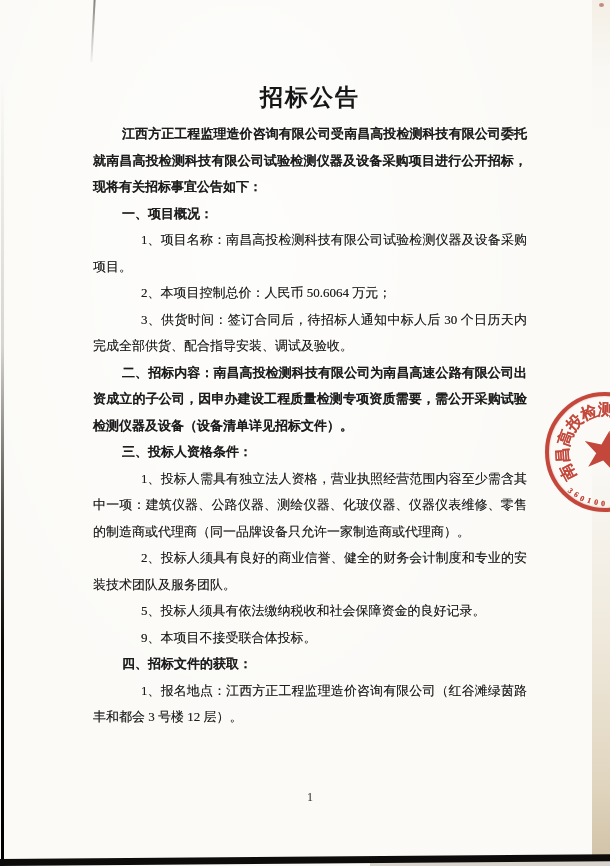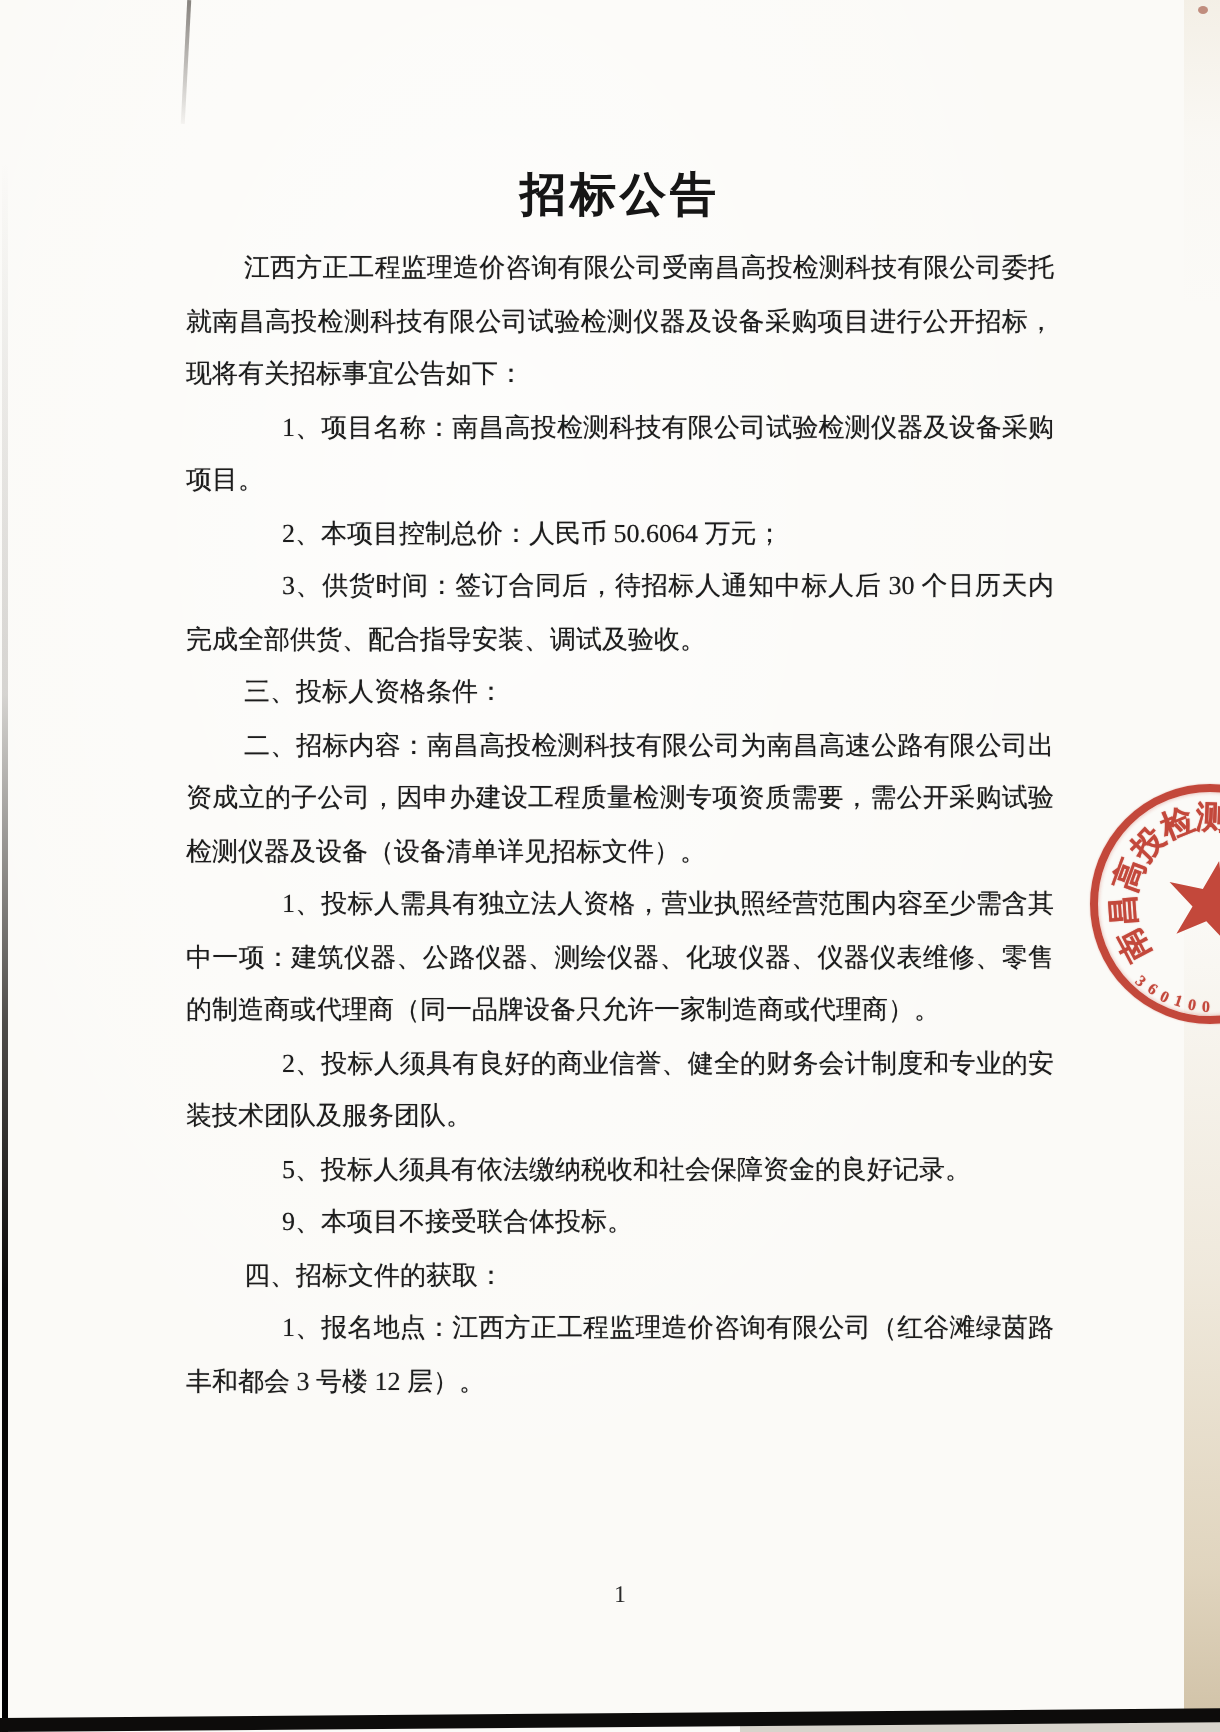--- a/index.html
+++ b/index.html
@@ -57,21 +57,21 @@
     position: absolute; left: 93px; top: 82px; width: 434px; margin: 0;
     text-align: center; font-size: 23px; font-weight: 700; letter-spacing: 2px;
     color: #161616;
   }
   .content {
     position: absolute; left: 93px; top: 121px; width: 434px;
     font-size: 13px; line-height: 26.5px; text-align: justify;
     text-shadow: 0 0 .4px rgba(40,40,40,.55);
   }
   .content p { margin: 0; }
-  .content p.sec { text-indent: 29px; }
+  .content p.sec { text-indent: 29px; font-weight: bold; }
   .content p.itm { text-indent: 48px; }
   .page-number {
     position: absolute; left: 93px; top: 790px; width: 434px;
     text-align: center; font-size: 12px; color: #2a2a2a;
   }
 
   
   .seal {
     position: absolute; left: 545px; top: 392px; width: 120px; height: 120px;
     opacity: .92; pointer-events: none;
@@ -102,25 +102,26 @@
   <div class="left-edge"></div>
   <div class="bottom-gray"></div>
   <div class="bottom-edge"></div>
   <div class="top-scratch"></div>
   <div class="corner-dot"></div>
 
   <h1 class="title">招标公告</h1>
 
   <div class="content">
       <p class="sec">江西方正工程监理造价咨询有限公司受南昌高投检测科技有限公司委托就南昌高投检测科技有限公司试验检测仪器及设备采购项目进行公开招标，现将有关招标事宜公告如下：</p>
+      <p class="sec">一、项目概况：</p>
       <p class="itm">1、项目名称：南昌高投检测科技有限公司试验检测仪器及设备采购项目。</p>
       <p class="itm">2、本项目控制总价：人民币 50.6064 万元；</p>
       <p class="itm">3、供货时间：签订合同后，待招标人通知中标人后 30 个日历天内完成全部供货、配合指导安装、调试及验收。</p>
+      <p class="sec">二、招标内容：南昌高投检测科技有限公司为南昌高速公路有限公司出资成立的子公司，因申办建设工程质量检测专项资质需要，需公开采购试验检测仪器及设备（设备清单详见招标文件）。</p>
       <p class="sec">三、投标人资格条件：</p>
-      <p class="sec">二、招标内容：南昌高投检测科技有限公司为南昌高速公路有限公司出资成立的子公司，因申办建设工程质量检测专项资质需要，需公开采购试验检测仪器及设备（设备清单详见招标文件）。</p>
       <p class="itm">1、投标人需具有独立法人资格，营业执照经营范围内容至少需含其中一项：建筑仪器、公路仪器、测绘仪器、化玻仪器、仪器仪表维修、零售的制造商或代理商（同一品牌设备只允许一家制造商或代理商）。</p>
       <p class="itm">2、投标人须具有良好的商业信誉、健全的财务会计制度和专业的安装技术团队及服务团队。</p>
       <p class="itm">5、投标人须具有依法缴纳税收和社会保障资金的良好记录。</p>
       <p class="itm">9、本项目不接受联合体投标。</p>
       <p class="sec">四、招标文件的获取：</p>
       <p class="itm">1、报名地点：江西方正工程监理造价咨询有限公司（红谷滩绿茵路丰和都会 3 号楼 12 层）。</p>
     </div>
 
   <div class="seal" style="color: rgb(191, 57, 44);">
     <div class="seal-ring"></div>

